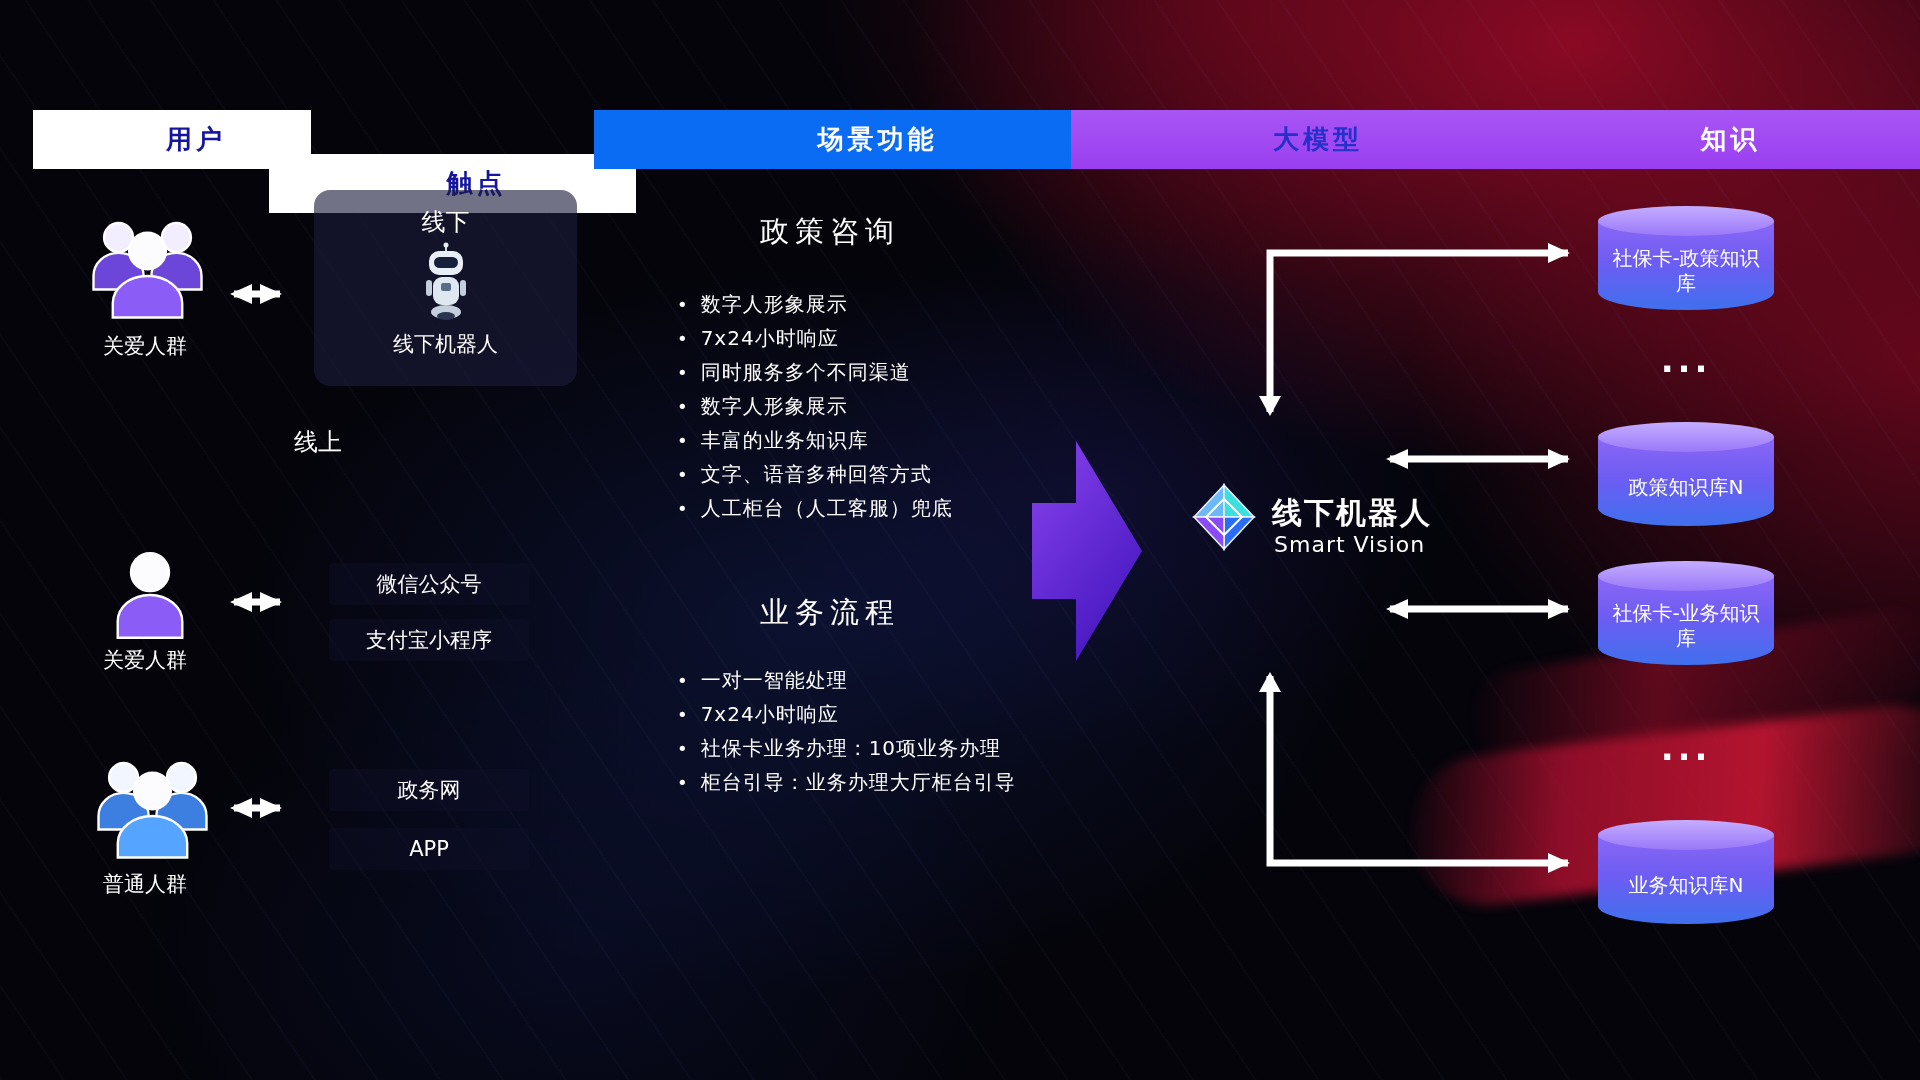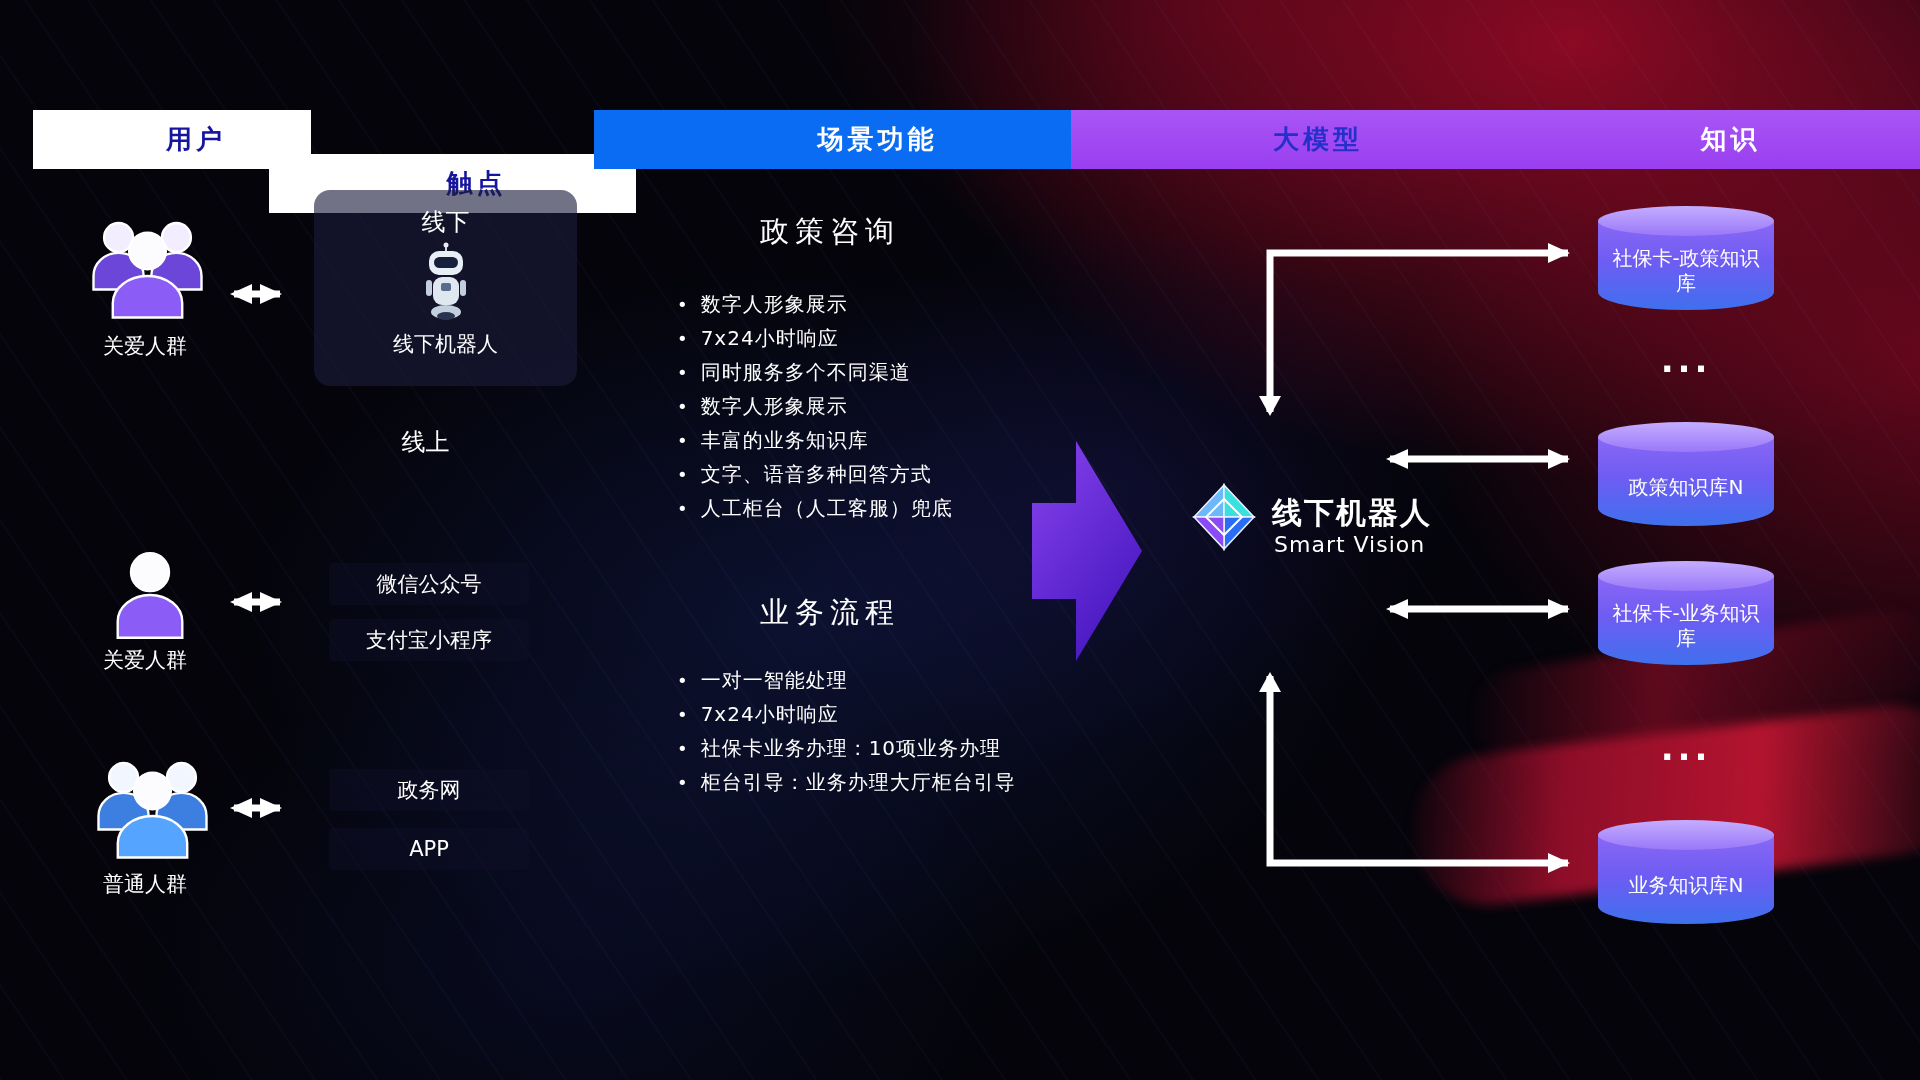--- a/index.html
+++ b/index.html
@@ -34,21 +34,21 @@
   .hdr-model    {left:1071px;width:398px;background:linear-gradient(180deg,#a855f5,#9a3ff0);color:#2430c8;}
   .hdr-know     {left:1478px;width:409px;background:linear-gradient(180deg,#a855f5,#9a3ff0);color:#ffffff;}
 
   
   .usr-icon{position:absolute;}
   .usr-label{position:absolute;width:170px;text-align:center;font-size:21px;color:#fff;}
 
   
   .tp-box{position:absolute;left:294px;top:190px;width:263px;height:196px;
           background:rgba(28,28,60,.62);border-radius:16px;margin-left:20px;}
-  .tp-title{position:absolute;width:263px;left:294px;text-align:center;font-size:24px;color:#fff;}
+  .tp-title{position:absolute;width:263px;left:294px;font-size:24px;color:#fff;}
   .tp-title-in{position:absolute;width:100%;text-align:center;font-size:24px;color:#fff;top:16px;}
   .tp-robot{position:absolute;left:50%;top:52px;transform:translateX(-50%);}
   .tp-robot-label{position:absolute;width:100%;text-align:center;font-size:21px;color:#fff;top:140px;}
   .tp-item{position:absolute;left:329px;width:200px;height:42px;line-height:42px;text-align:center;
            font-size:21px;color:#fff;background:rgba(16,16,40,.45);border-radius:4px;}
 
   
   .sc-title{position:absolute;left:660px;width:340px;text-align:center;
             font-size:29px;color:#fff;letter-spacing:6px;}
   .sc-list{position:absolute;left:677px;width:420px;margin:0;padding:0;list-style:none;}

